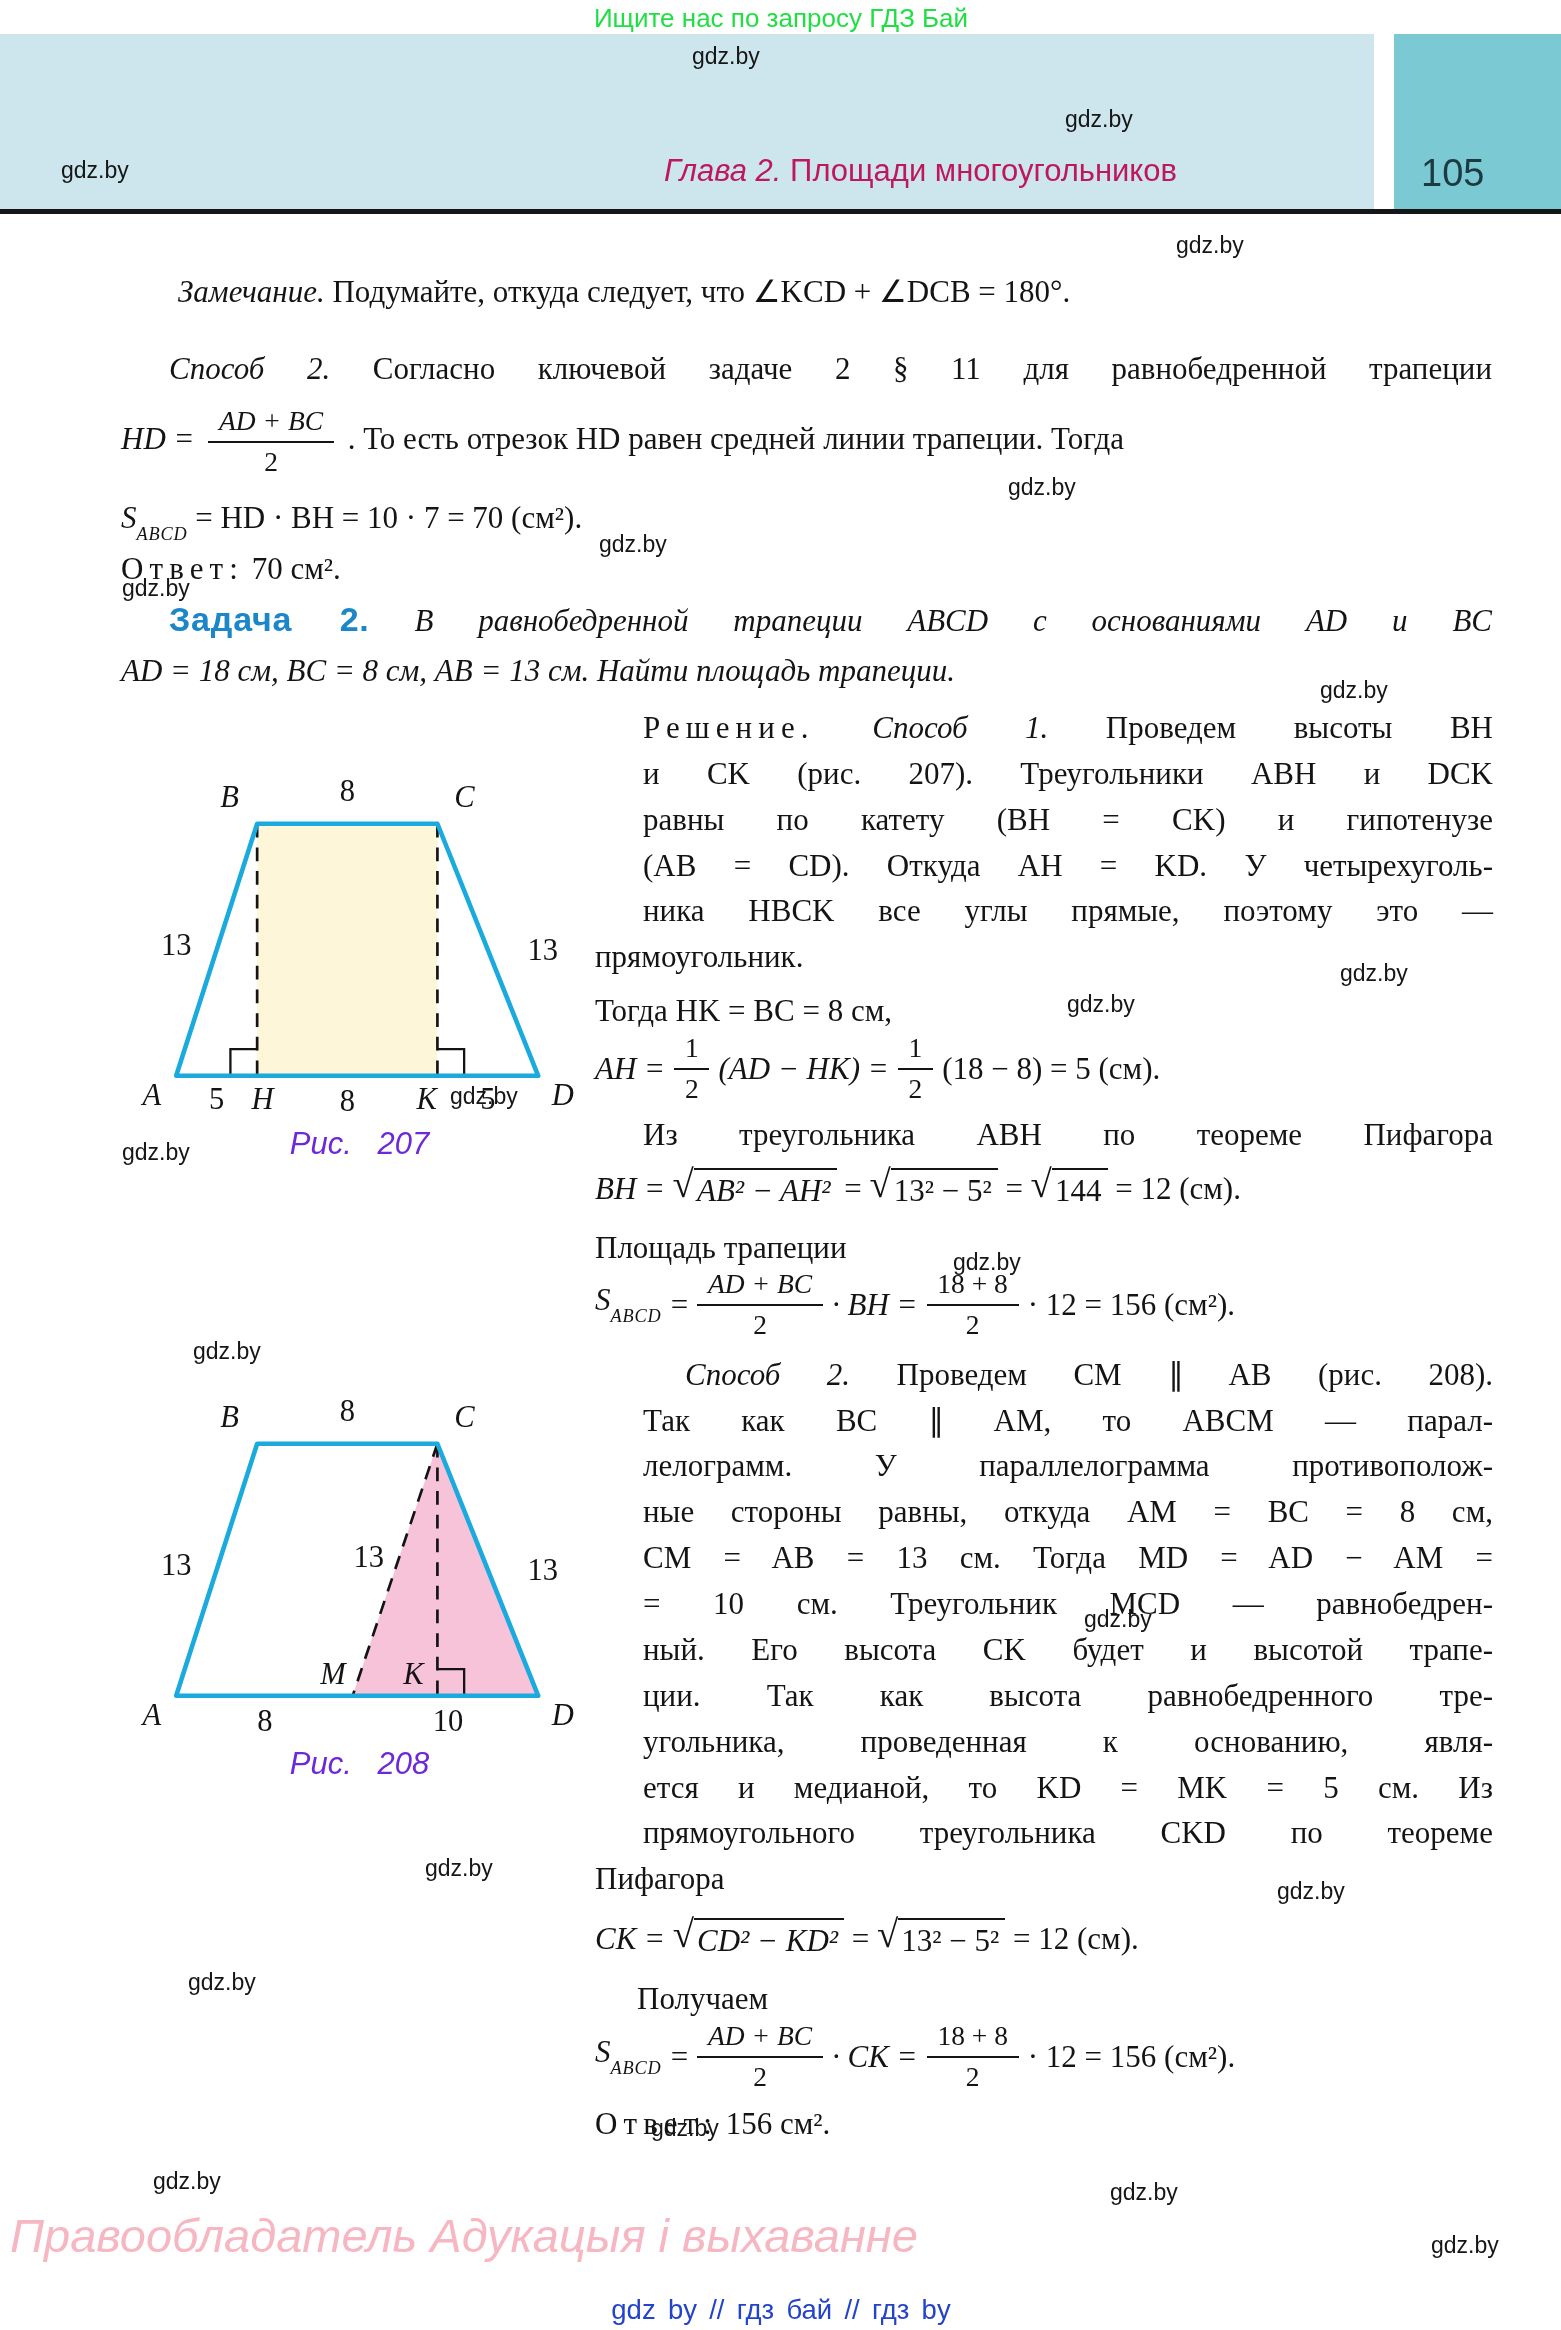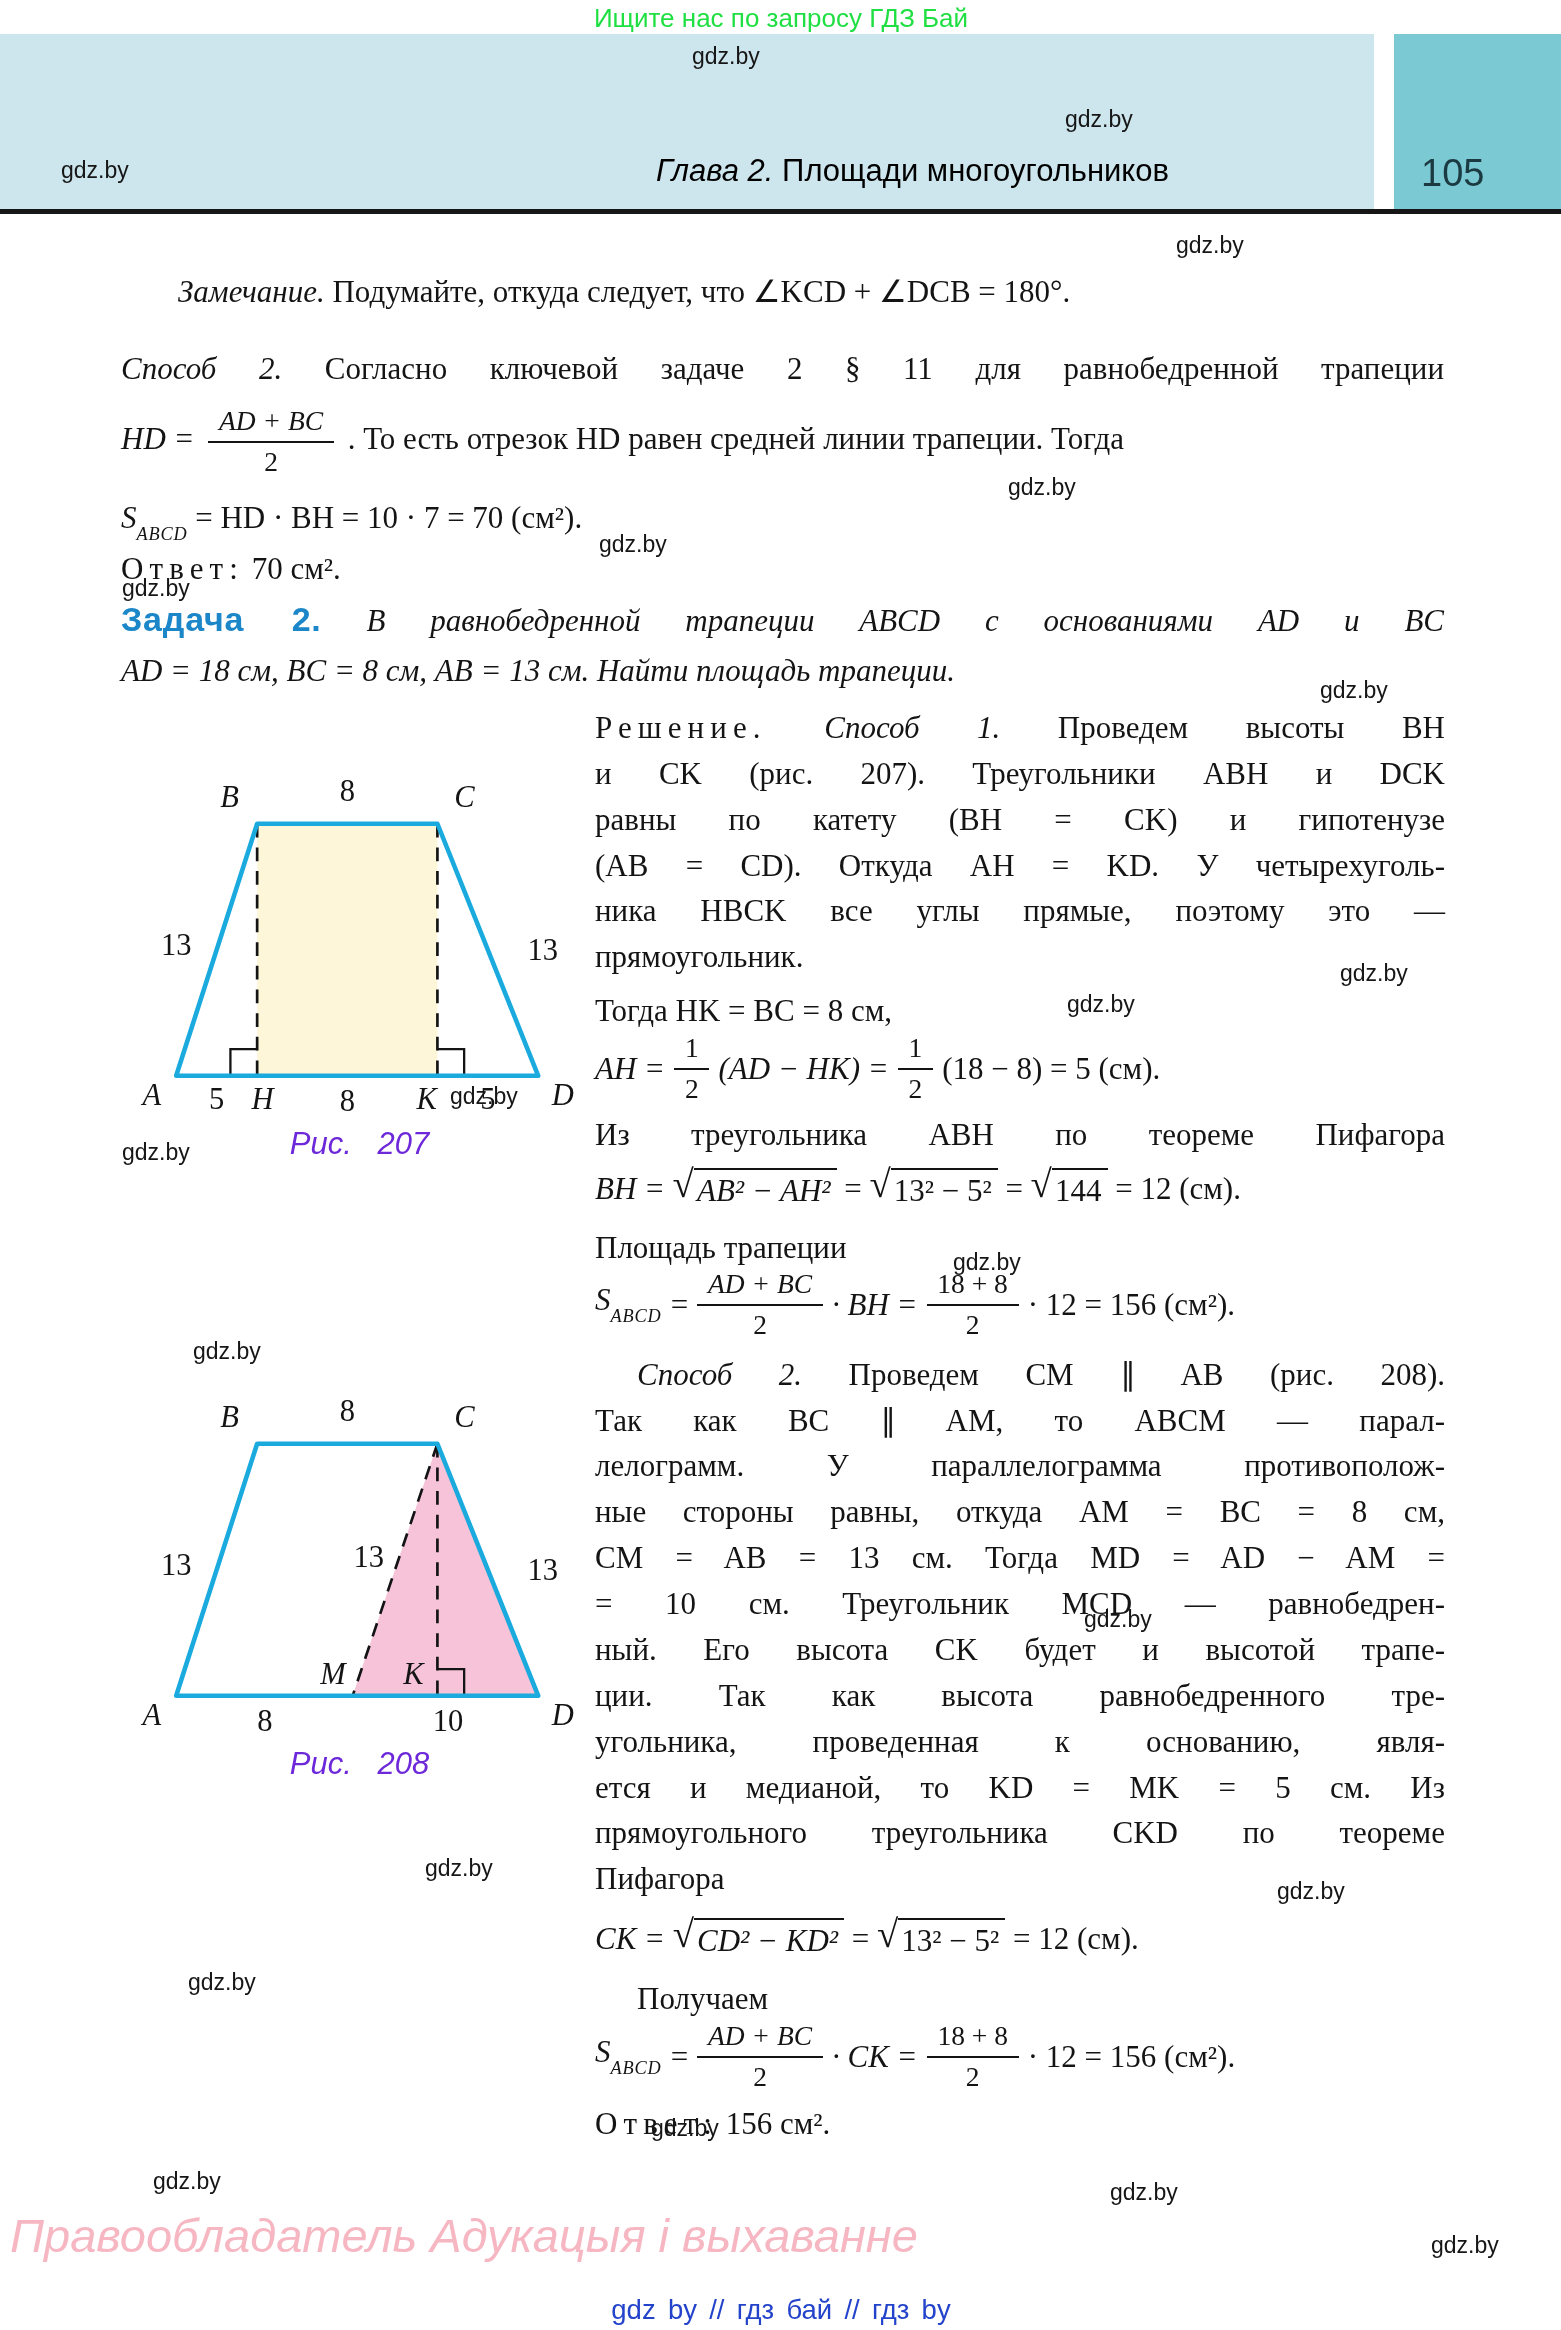--- a/index.html
+++ b/index.html
@@ -10,25 +10,25 @@
   }
   html,body{margin:0;padding:0;background:#ffffff;}
   .page{position:relative;width:1562px;height:2330px;background:#ffffff;overflow:hidden;
         font-family:"Liberation Serif",serif;color:var(--ink);}
   .wm{position:absolute;font:23px "Liberation Sans",sans-serif;color:#161616;white-space:nowrap;}
   .banner{position:absolute;top:3.1px;left:0;width:100%;text-align:center;
           font:26px "Liberation Sans",sans-serif;color:var(--banner_green);}
   .band{position:absolute;left:0;top:34px;width:1374px;height:175px;background:var(--header_band);}
   .pageblock{position:absolute;left:1374px;top:34px;width:188px;height:175px;background:var(--page_block);margin-left:20px;}
   .pagenum{position:absolute;left:27px;bottom:13.8px;font:38px "Liberation Sans",sans-serif;color:#1c3a41;}
-  .chapter{position:absolute;right:205px;bottom:20px;font:31px "Liberation Sans",sans-serif;color:#000000;white-space:nowrap;text-align:center;}
+  .chapter{position:absolute;right:197px;bottom:20px;font:31px "Liberation Sans",sans-serif;color:#be185d;white-space:nowrap;text-align:center;}
   .chapter .it{font-style:italic;}
   .rule{position:absolute;left:0;top:209px;width:1562px;height:5.4px;background:#161616;}
   .t{position:absolute;font-family:"Liberation Serif",serif;font-size:31px;line-height:46px;color:var(--ink);}
-  .jline{text-align:justify;text-align-last:justify;}
+  .jline{text-align:justify;text-align-last:justify;margin-left:48px;}
   .it{font-style:italic;}
   .sp{letter-spacing:6.1px;}
   .tasklabel{font:bold 34px "Liberation Sans",sans-serif;color:var(--accent_blue);letter-spacing:0.8px;}
   .formula{position:absolute;display:flex;align-items:center;gap:9.2px;white-space:nowrap;
            font-family:"Liberation Serif",serif;font-size:31px;color:var(--ink);}
   .frac{display:inline-flex;flex-direction:column;align-items:center;font-size:27.5px;line-height:1.12;vertical-align:middle;}
   .frac .fn{border-bottom:2.3px solid var(--ink);padding:0 10.7px 3.8px;}
   .frac .fd{padding-top:3.8px;}
   .ifrac{display:inline-flex;flex-direction:column;align-items:center;font-size:27.5px;line-height:1.12;vertical-align:middle;margin:0 6.1px;}
   .ifrac .fn{border-bottom:2.3px solid var(--ink);padding:0 10.7px 3.8px;}

